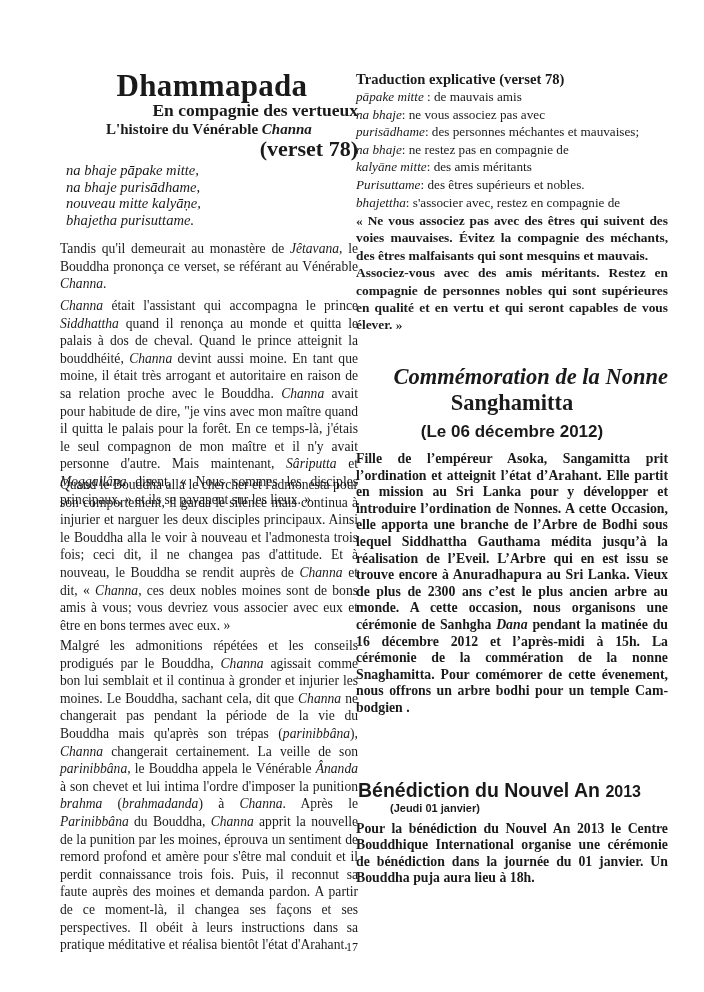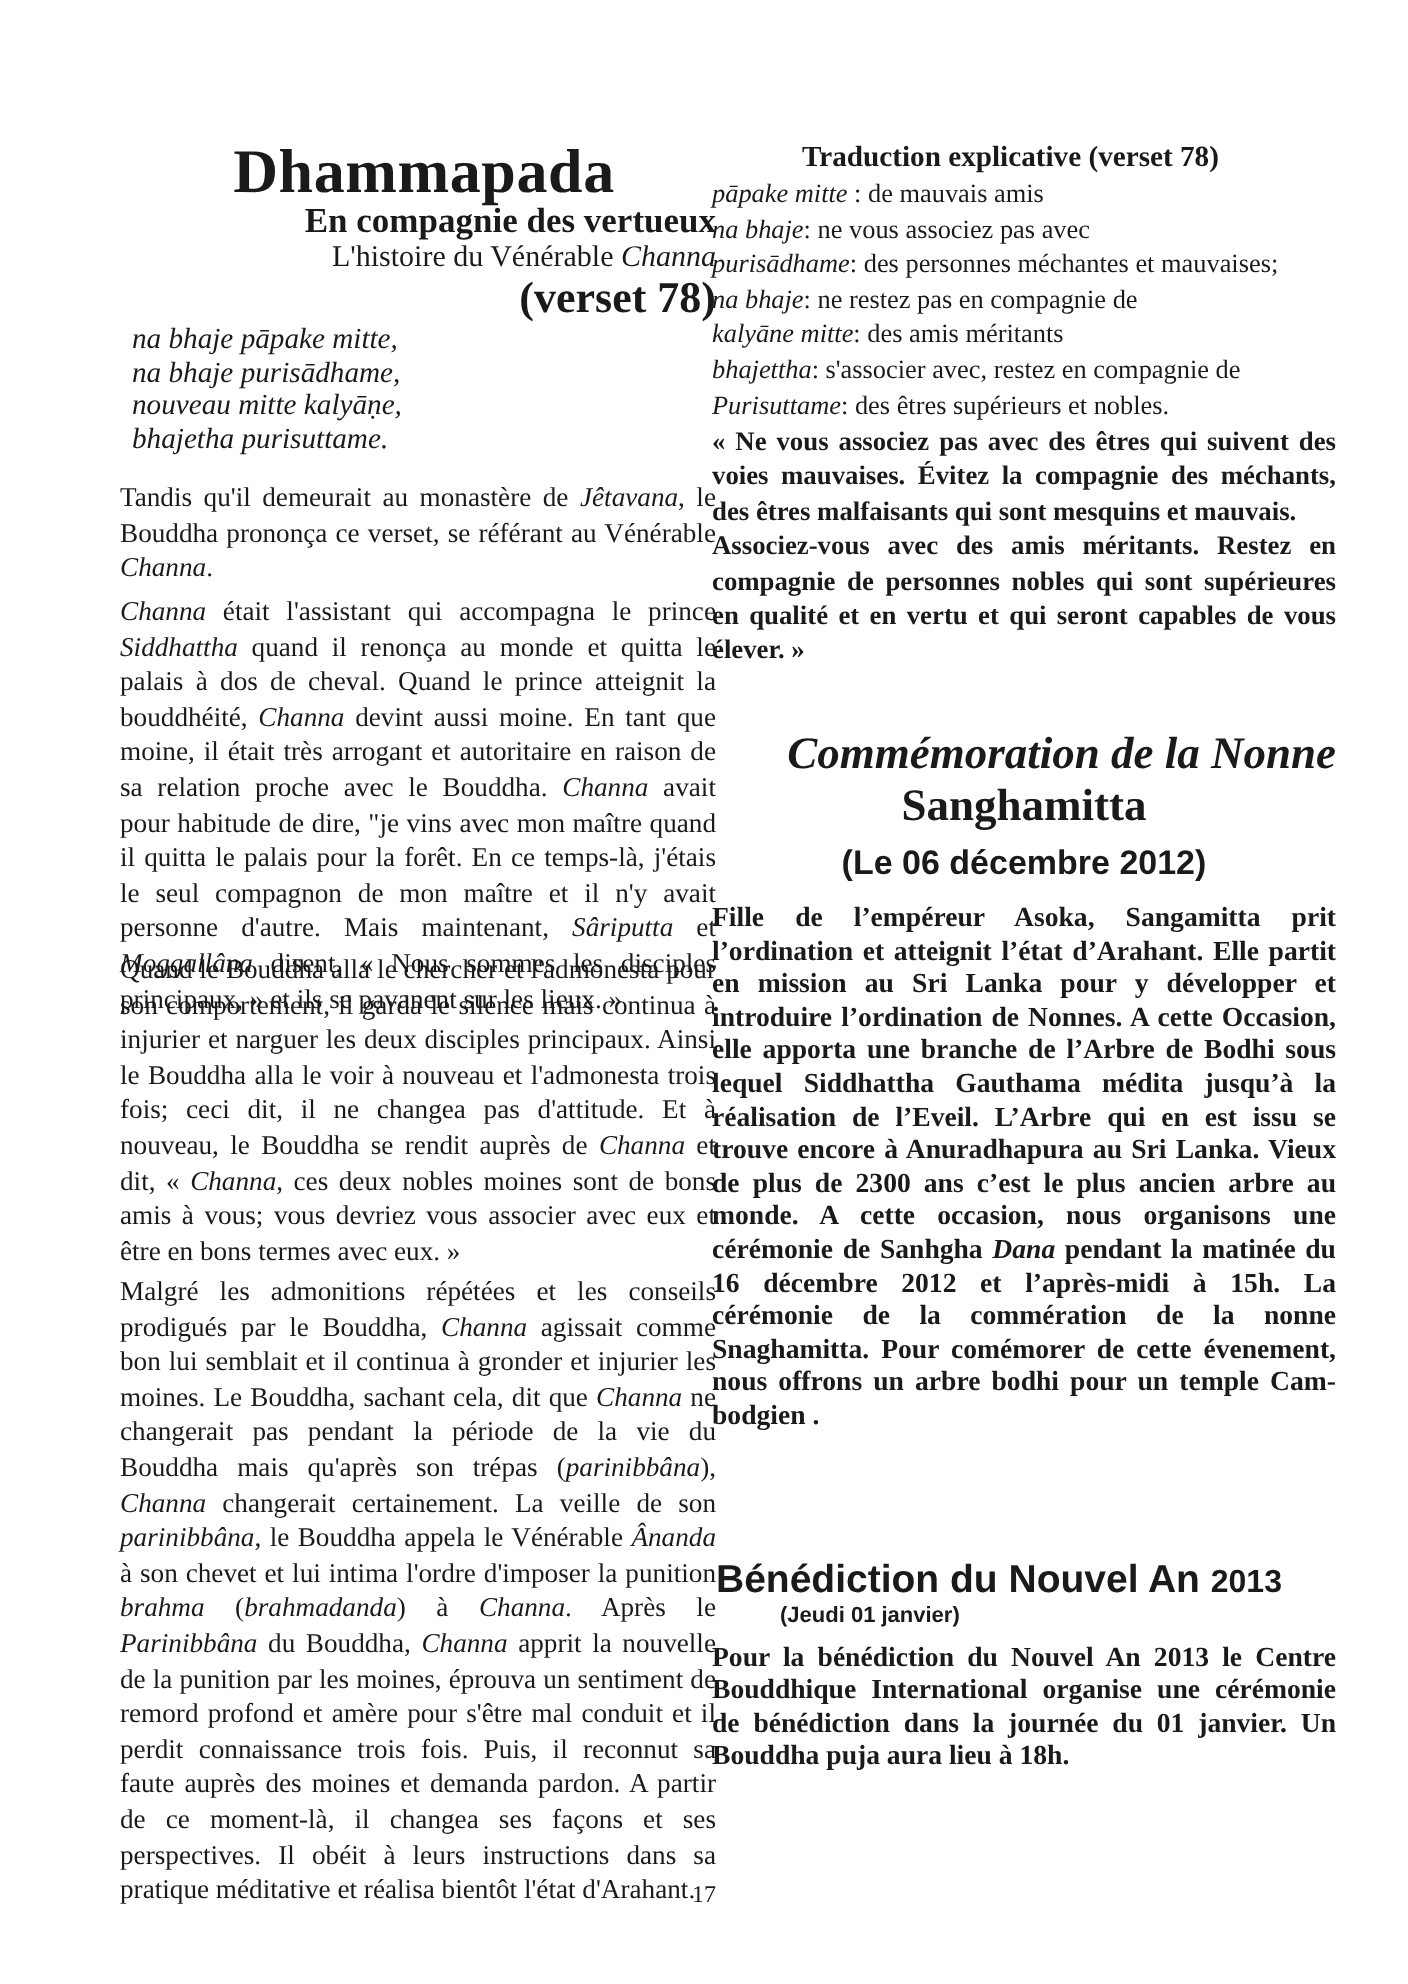--- a/index.html
+++ b/index.html
@@ -6,30 +6,30 @@
   body { width:704px; height:992px; position:relative; overflow:hidden;
          font-family:"Liberation Serif", "DejaVu Serif", serif; color:#1a1a1a; }
   p { margin:0; }
   em, .it { font-style:italic; }
 
   
   .title { position:absolute; left:60px; width:298px; top:66px; text-align:center;
            font-weight:bold; font-size:31px; line-height:34px; letter-spacing:0.3px; }
   .sub1 { position:absolute; left:60px; width:298px; top:100px; text-align:right;
           font-weight:bold; font-size:17.5px; line-height:20px; }
-  .sub2 { position:absolute; left:60px; width:298px; top:120px; text-align:right;
-          font-weight:normal; font-size:15px; line-height:18px; }
+  .sub2 { position:absolute; left:60px; width:298px; top:120px; text-align:center;
+          font-weight:bold; font-size:15px; line-height:18px; }
   .sub3 { position:absolute; left:60px; width:298px; top:137px; text-align:right;
           font-weight:bold; font-size:22px; line-height:24px; }
   .verse { position:absolute; left:66px; top:162px; font-style:italic;
            font-size:14.6px; line-height:16.5px; }
   .para { position:absolute; left:60px; width:298px; font-size:13.6px; line-height:17.6px; text-align:justify; }
 
   
-  .rhead { position:absolute; left:356px; top:70px; font-weight:bold; font-size:14.6px; line-height:18px;margin-left:45px; }
+  .rhead { position:absolute; left:356px; top:70px; font-weight:bold; font-size:14.6px; line-height:18px; }
   .gloss { position:absolute; left:356px; top:88px; width:312px; font-size:13.2px; line-height:17.6px; }
   .quote { position:absolute; left:356px; top:212px; width:312px; font-weight:bold; font-size:13.4px;
            line-height:17.4px; text-align:justify; }
   .h-comm { position:absolute; left:356px; width:312px; top:364px; text-align:right;
             font-weight:bold; font-style:italic; font-size:22.5px; line-height:26px; }
   .h-sang { position:absolute; left:356px; width:312px; top:390px; text-align:center;
             font-weight:bold; font-size:22.5px; line-height:26px; }
   .h-date { position:absolute; left:356px; width:312px; top:422px; text-align:center;
             font-family:"Liberation Sans", "DejaVu Sans", sans-serif; font-weight:bold; font-size:17px; line-height:20px; }
   .comm-body { position:absolute; left:356px; top:451px; width:312px; font-weight:bold;
@@ -69,22 +69,22 @@
 </div>
 
 <div>
   <div class="rhead">Traduction explicative (verset 78)</div>
   <div class="gloss">
     <div><em>pāpake mitte</em><span> : </span><span>de mauvais amis</span></div>
     <div><em>na bhaje</em><span>: </span><span>ne vous associez pas avec</span></div>
     <div><em>purisādhame</em><span>: </span><span>des personnes méchantes et mauvaises;</span></div>
     <div><em>na bhaje</em><span>: </span><span>ne restez pas en compagnie de</span></div>
     <div><em>kalyāne mitte</em><span>: </span><span>des amis méritants</span></div>
+    <div><em>Purisuttame</em><span>: </span><span>des êtres supérieurs et nobles.</span></div>
     <div><em>bhajettha</em><span>: </span><span>s'associer avec, restez en compagnie de</span></div>
-    <div><em>Purisuttame</em><span>: </span><span>des êtres supérieurs et nobles.</span></div>
   </div>
   <div class="quote">
     <p>« Ne vous associez pas avec des êtres qui suivent des voies mauvaises. Évitez la compagnie des méchants, des êtres malfaisants qui sont mesquins et mauvais.</p>
     <p>Associez-vous avec des amis méritants. Restez en compagnie de personnes nobles qui sont supérieures en qualité et en vertu et qui seront capables de vous élever. »</p>
   </div>
 </div>
 
 <div>
   <div class="h-comm">Commémoration de la Nonne</div>
   <div class="h-sang">Sanghamitta</div>

